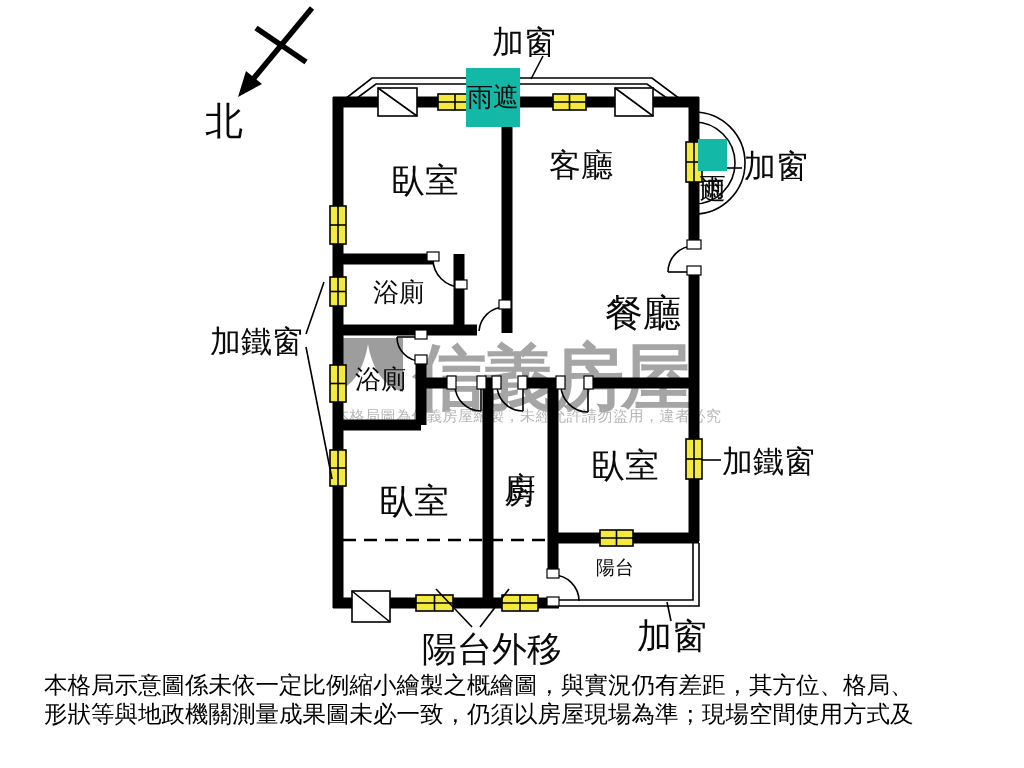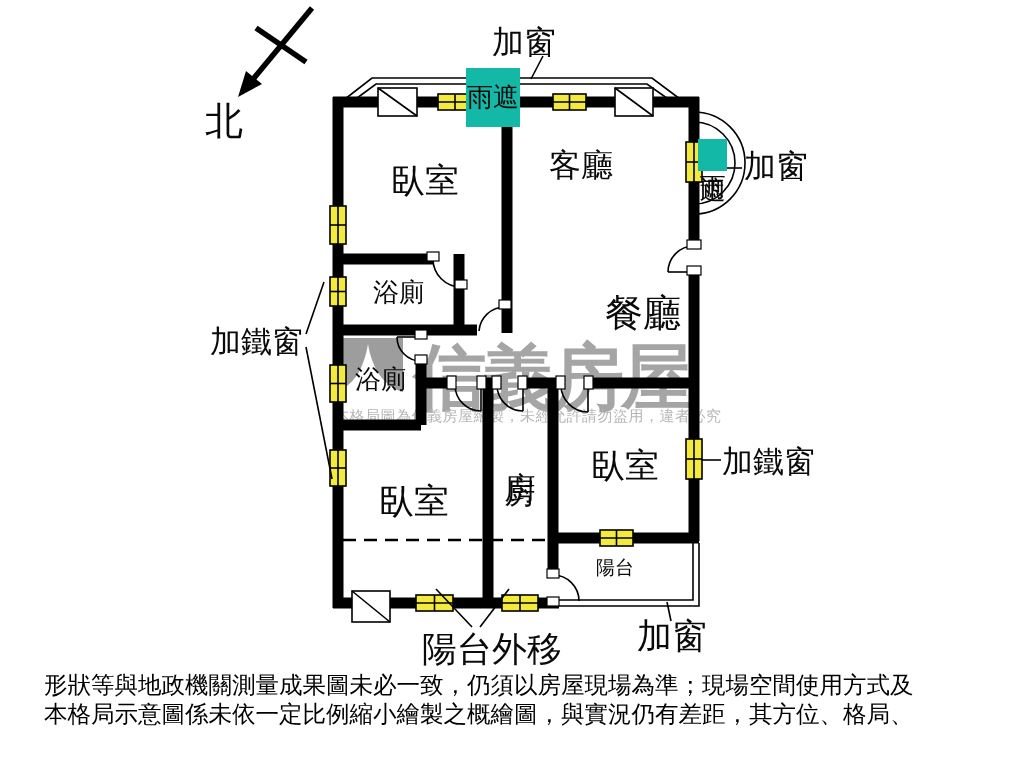--- a/index.html
+++ b/index.html
@@ -213,17 +213,17 @@
   <div class="lbl" style="left:549px;top:149px;font-size:32px;">客廳</div>
   <div class="lbl" style="left:605px;top:294px;font-size:38px;">餐廳</div>
   <div class="lbl" style="left:373px;top:279px;font-size:26px;">浴廁</div>
   <div class="lbl" style="left:355px;top:366px;font-size:26px;">浴廁</div>
   <div class="lbl" style="left:379px;top:484px;font-size:35px;">臥室</div>
   <div class="lbl vert" style="left:503px;top:446px;font-size:31px;letter-spacing:4px;">廚房</div>
   <div class="lbl" style="left:591px;top:448px;font-size:34px;">臥室</div>
   <div class="lbl" style="left:596px;top:558px;font-size:19px;">陽台</div>
 
   <div id="disclaimer">
+    <div>本格局示意圖係未依一定比例縮小繪製之概繪圖，與實況仍有差距，其方位、格局、</div>
     <div>形狀等與地政機關測量成果圖未必一致，仍須以房屋現場為準；現場空間使用方式及</div>
-    <div>本格局示意圖係未依一定比例縮小繪製之概繪圖，與實況仍有差距，其方位、格局、</div>
   </div>
 
 </div>
 
 </body></html>

